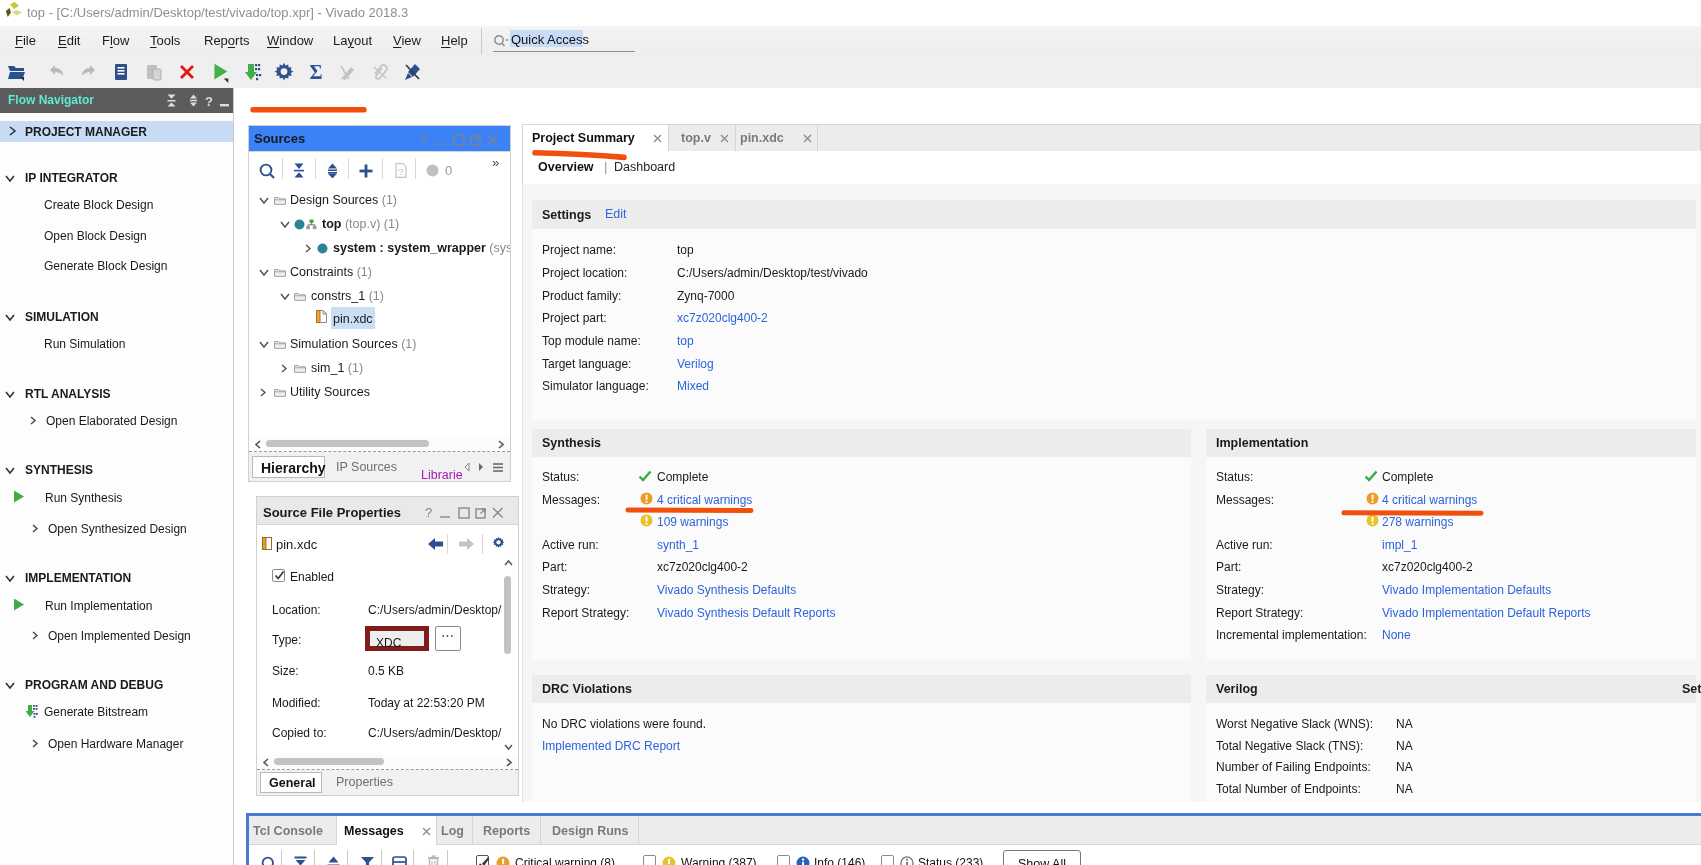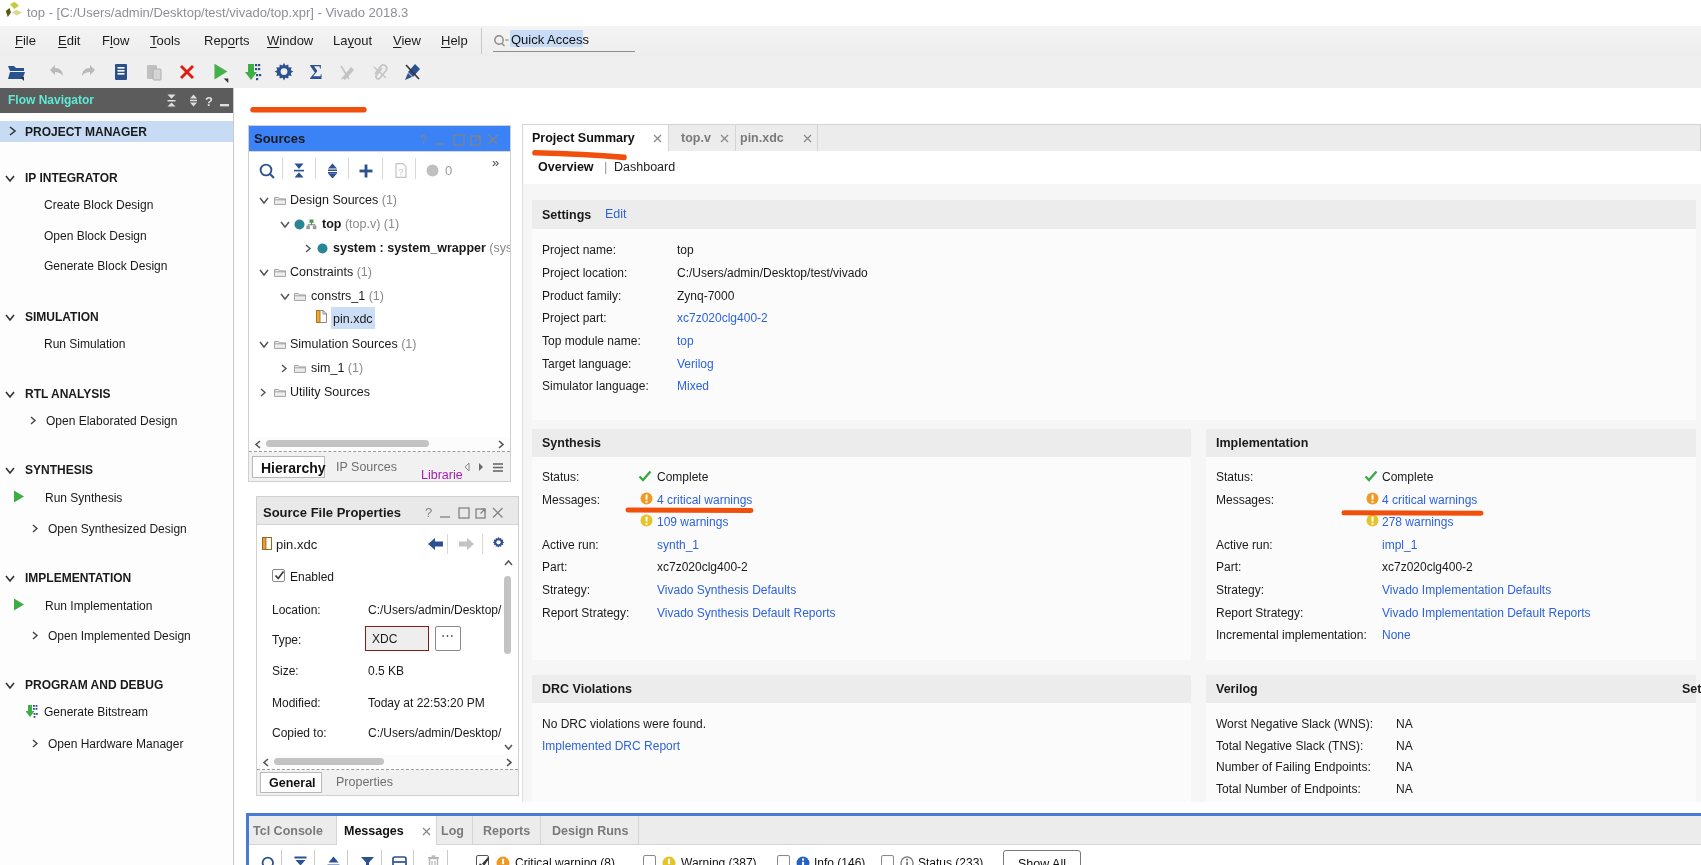--- a/index.html
+++ b/index.html
@@ -455,21 +455,21 @@
 
   <div class="abs" style="left:0;top:60px;width:261px;height:198px;background:#fff;font-size:12px;color:#1a1a1a">
     <div class="abs" style="left:15px;top:12px;width:13px;height:13px;background:#fff;border:1px solid #8a8a8a;border-radius:2px"></div>
     <svg class="abs" style="left:17px;top:13px" width="11" height="11" viewBox="0 0 11 11">
           <path d="M1.5 5.5 L4.2 8.5 L9.5 1.5" stroke="#3a3a3a" stroke-width="1.7" fill="none"></path>
         </svg>
     <div class="abs" style="left:33px;top:13px">Enabled</div>
     <div class="abs" style="left:15px;top:46px">Location:</div>
     <div class="abs" style="left:111px;top:46px;white-space:nowrap;overflow:hidden;width:137px">C:/Users/admin/Desktop/</div>
     <div class="abs" style="left:15px;top:76px">Type:</div>
-    <div class="abs" style="left:108px;top:69px;width:64px;height:25px;background:#eee;border:1px solid #7f1d1d">
+    <div class="abs" style="left:108px;top:69px;width:64px;height:25px;background:#eee;border:5px solid #7f1d1d">
           <div class="abs" style="left:6px;top:5px">XDC</div>
         </div>
     <div class="abs" style="left:178px;top:69px;width:26px;height:25px;background:#fff;border:1px solid #8a8a8a;border-radius:2px">
           <div class="abs" style="left:5px;top:1px;font-size:13px;letter-spacing:1px">⋯</div>
         </div>
     <div class="abs" style="left:15px;top:107px">Size:</div>
     <div class="abs" style="left:111px;top:107px">0.5 KB</div>
     <div class="abs" style="left:15px;top:139px">Modified:</div>
     <div class="abs" style="left:111px;top:139px">Today at 22:53:20 PM</div>
     <div class="abs" style="left:15px;top:169px">Copied to:</div>

